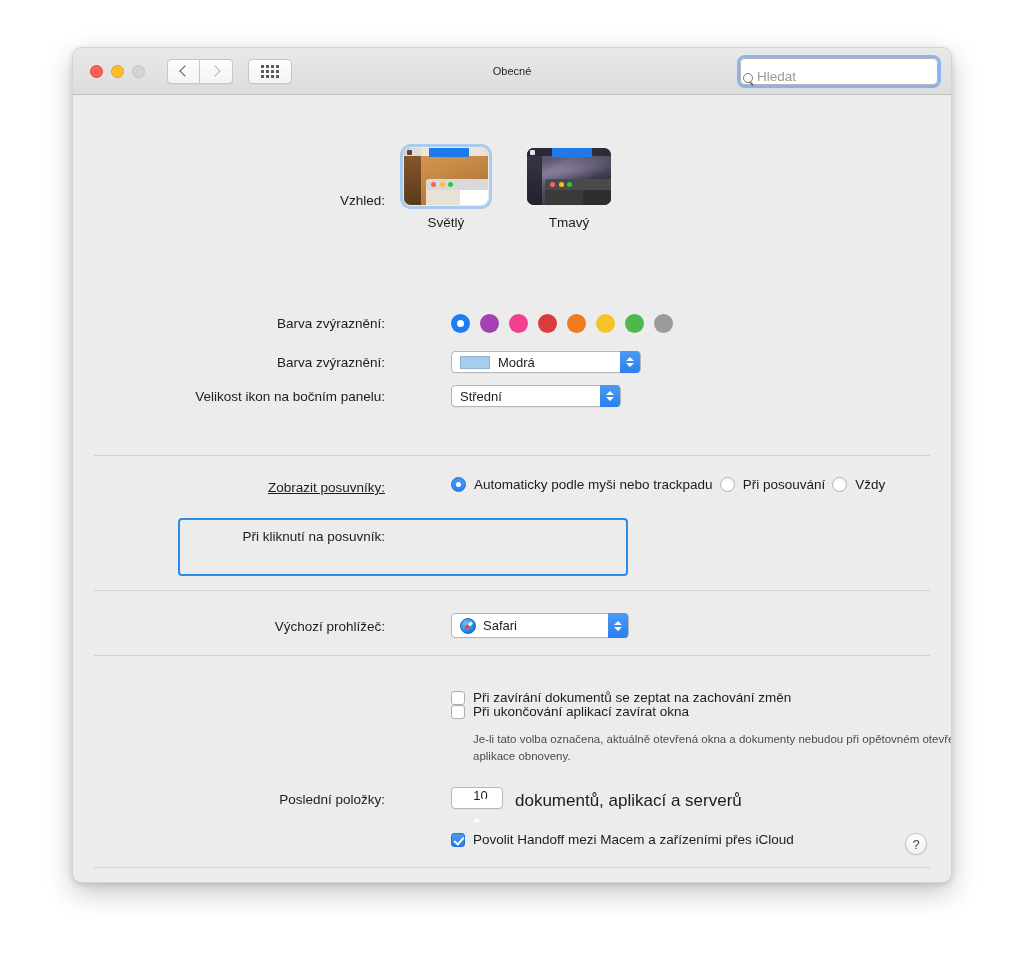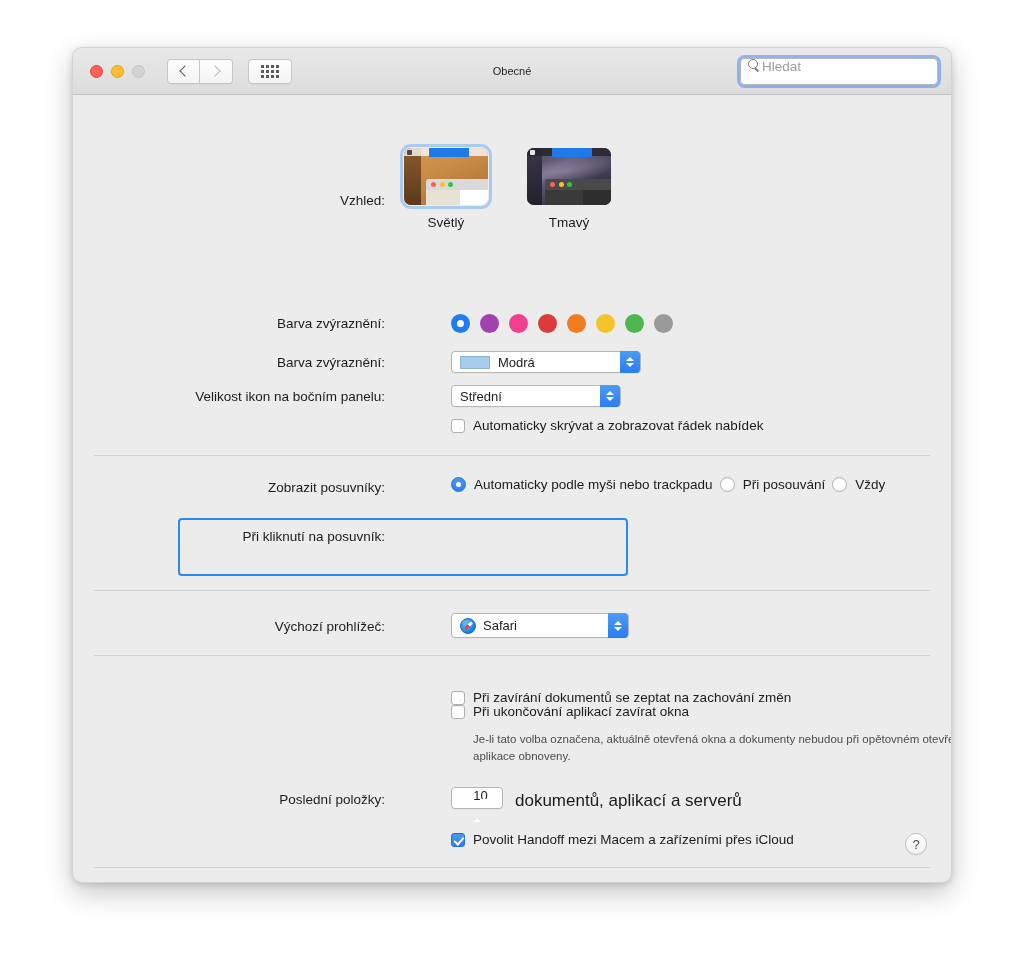--- a/index.html
+++ b/index.html
@@ -86,22 +86,22 @@
   .searchring {
     position: absolute; inset: -3px;
     border: 3px solid rgba(70,140,245,0.55);
     border-radius: 8px;
   }
   .searchfield {
     position: absolute; inset: 0;
     background: #fff;
     border: 1px solid #b7b7b7;
     border-radius: 5px;
-    display: flex; align-items: flex-start;
-    padding-left: 7px;
+    display: flex; align-items: flex-end;
+    padding-left: 2px;
   }
   .mag { width: 11px; height: 11px; position: relative; flex: none; }
   .mag::before {
     content: ""; position: absolute; left: 0; top: 0;
     width: 8px; height: 8px; border: 1.5px solid #7b7b7b; border-radius: 50%;
   }
   .mag::after {
     content: ""; position: absolute; left: 7px; top: 7.5px;
     width: 4.5px; height: 1.5px; background: #7b7b7b;
     transform: rotate(45deg); transform-origin: left center;
@@ -384,28 +384,24 @@
 
       <div class="lbl" style="position:absolute; left:100px; top:294px; width:212px;">Velikost ikon na bočním panelu:</div>
       <div class="popup" style="position:absolute; left:378px; top:290px; width:170px;">
         <span>Střední</span>
         <span class="stepper">
           <i class="arrowup"></i>
           <i class="arrowdn"></i>
         </span>
       </div>
 
-      <div class="optrow" style="position:absolute; left:378px; top:323px;">
-        <span class="cb"></span>
-        <span>Automaticky skrývat a zobrazovat řádek nabídek</span>
-      </div>
 
       <div class="sep" style="top: 360px;"></div>
 
-      <div class="lbl" style="position:absolute; left:160px; top:385px; width:152px;">Zobrazit posuvníky:</div>
+      <div class="lbl" style="position:absolute; left:160px; top:385px; width:152px;text-decoration:underline;">Zobrazit posuvníky:</div>
       <div style="position:absolute; left:378px; top:382px; display:flex; flex-direction:row; gap:7px;">
         <div class="optrow">
           <span class="rb on"></span>
           <span>Automaticky podle myši nebo trackpadu</span>
         </div>
         <div class="optrow">
           <span class="rb"></span>
           <span>Při posouvání</span>
         </div>
         <div class="optrow">

